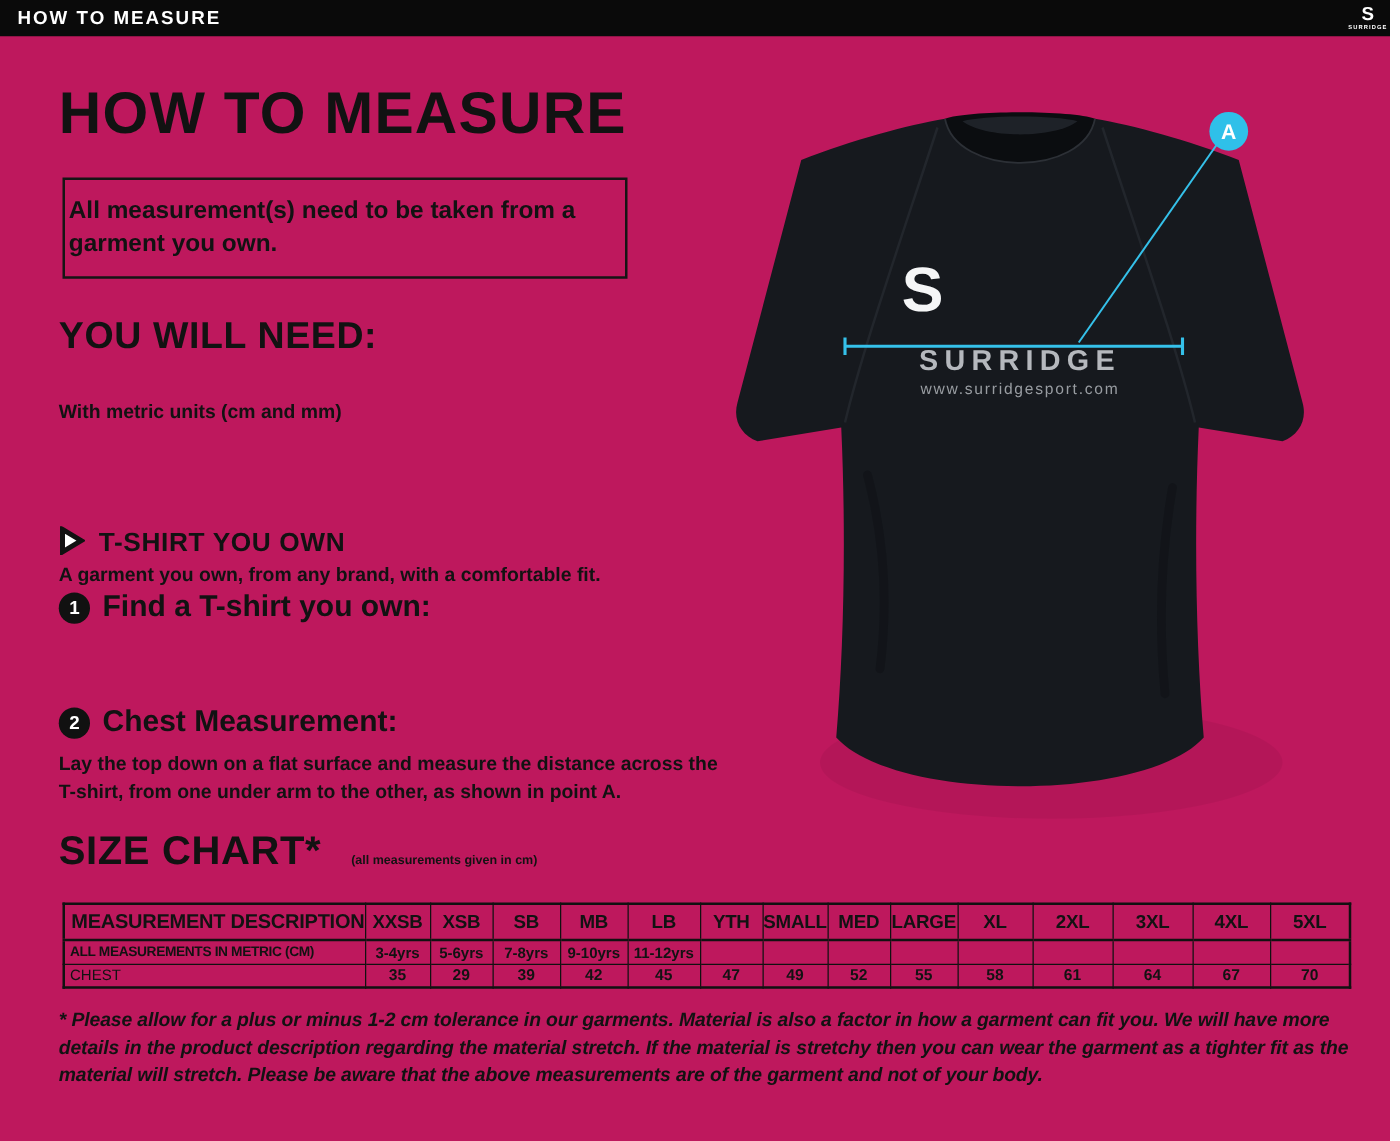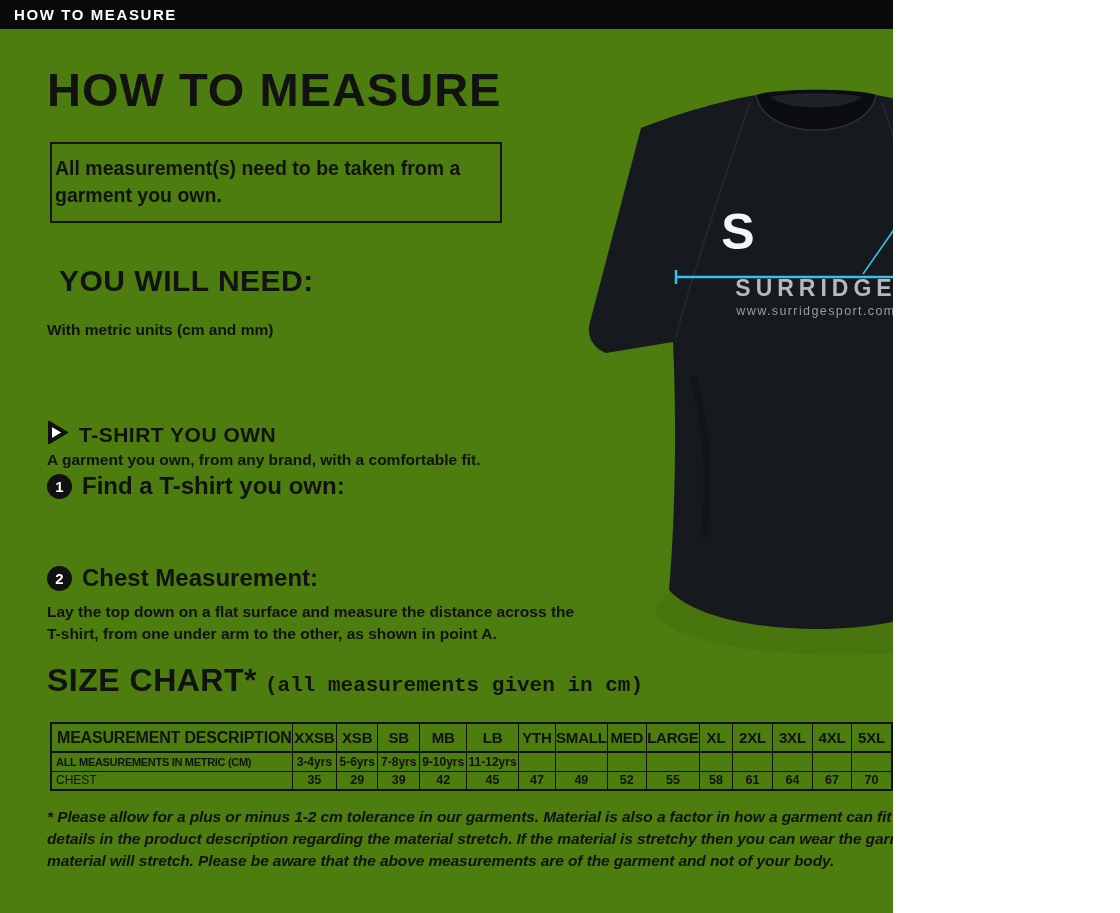--- a/index.html
+++ b/index.html
@@ -1,52 +1,52 @@
 <!DOCTYPE html>
 <html><head>
 <meta charset="utf-8">
 <style>
   html,body { margin:0; padding:0; background:#fff; }
   body { font-family:"Liberation Sans", sans-serif; color:#121212; }
-  .page { position:relative; width:893px; height:913px; background:#4d7c0f; overflow:hidden; }
+  .page { position:relative; width:1112px; height:913px; background:#be185d; overflow:hidden; }
 
   
   .topbar { position:absolute; top:0; left:0; width:1120px; height:29px; background:#0a0a0a;
             display:flex; align-items:center; justify-content:space-between;
             padding:0 10px 0 14px; box-sizing:border-box; }
   .topbar-title { color:#ffffff; font-weight:bold; font-size:15px; letter-spacing:1.6px; }
   .topbar-logo { display:flex; flex-direction:column; align-items:center; line-height:1; }
   .topbar-logo .s { color:#fff; font-weight:bold; font-size:15px; }
   .topbar-logo .nm { color:#fff; font-weight:bold; font-size:4.6px; letter-spacing:0.9px; margin-top:1px; }
 
   
   .main-title { position:absolute; left:47px; top:62px; margin:0; font-size:47px; font-weight:800;
                 letter-spacing:1px; }
   .note-box { position:absolute; left:50px; top:142px; width:442px; border:2.5px solid #151515;
               padding:11px 3px; font-size:19.5px; font-weight:bold; line-height:1.4; }
-  .ywn-heading { position:absolute; left:47px; top:252px; margin:12px; font-size:30px; font-weight:800;
+  .ywn-heading { position:absolute; left:47px; top:252px; margin:0; font-size:30px; font-weight:800;
                  letter-spacing:0.5px; }
 
   .need-item { position:absolute; left:47px; }
   .need-0 { top:318px; } .need-1 { top:389px;margin-top:32px; }
   .need-head { display:flex; align-items:center; gap:11px; }
   .need-label { font-size:21px; font-weight:800; letter-spacing:0.5px; }
   .need-desc { font-size:15.5px; font-weight:bold; margin-top:3px; }
 
   .step { position:absolute; left:47px; width:540px; }
   .step-0 { top:472px; } .step-1 { top:564px; }
   .step-head { display:flex; align-items:center; gap:10px; margin-bottom:9px; }
   .step-num { width:25px; height:25px; border-radius:50%; background:#111; color:#fff;
               font-weight:bold; font-size:15px; display:flex; align-items:center; justify-content:center; }
   .step-title { font-size:24px; font-weight:800; }
   .step-desc { font-size:15.5px; font-weight:bold; line-height:1.45; }
 
   .sc-heading { position:absolute; left:47px; top:662px; margin:0; font-size:32px; font-weight:800;
                 letter-spacing:0.5px; }
-  .sc-sub { font-size:21px; font-weight:bold; letter-spacing:0; margin-left:8px;font-family:Liberation Mono, monospace; }
+  .sc-sub { font-size:10px; font-weight:bold; letter-spacing:0; margin-left:24px; }
 
   
   .size-table { position:absolute; left:50px; top:722px; border-collapse:collapse; table-layout:fixed;
                 border:2.5px solid #111; }
   .size-table th, .size-table td { border:1.5px solid #111; text-align:center; padding:0;
                                    overflow:hidden; white-space:nowrap; }
   .size-table thead th { font-size:15px; height:27px; font-weight:bold; letter-spacing:-0.2px;
                          border-bottom-width:2.5px; }
   .size-table thead th.desc-col { text-align:left; padding-left:5px; font-size:16px; }
   .size-table tbody tr { height:19px; }

